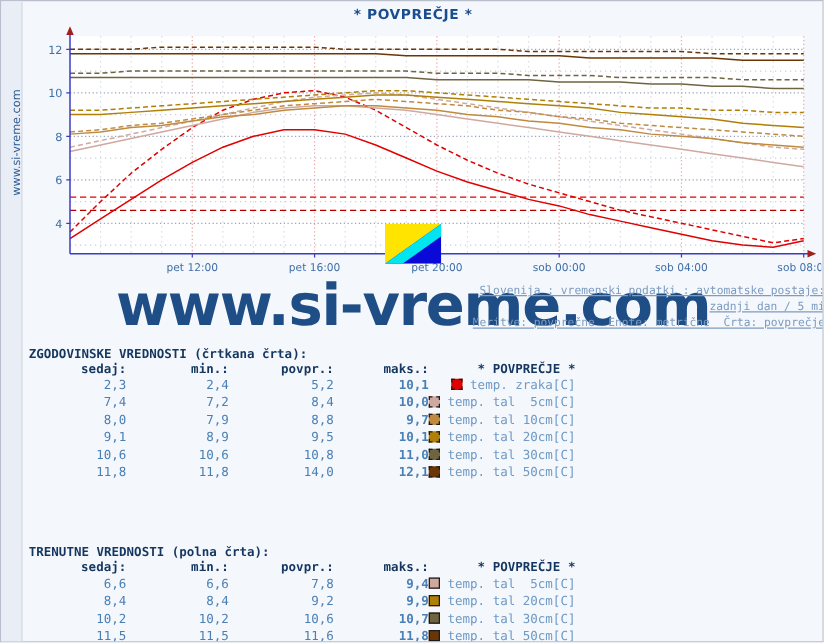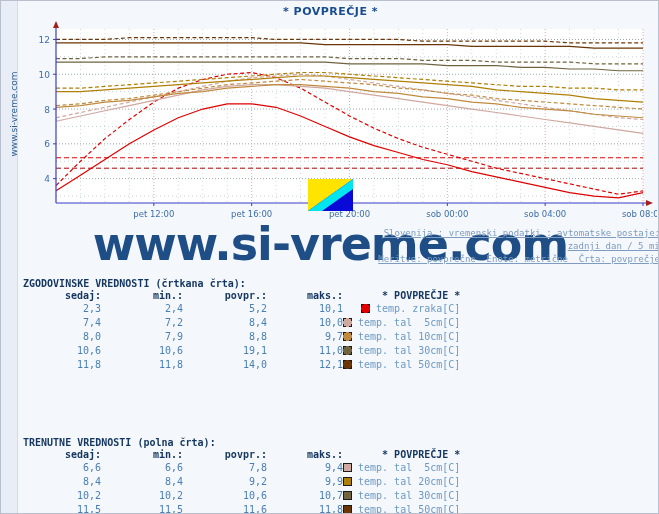--- a/index.html
+++ b/index.html
@@ -132,21 +132,21 @@
   table.vals td {
     text-align: right;
     color: #4a7fb5;
     padding: 0px 0px 0px 0px;
     line-height: 14px;
     white-space: pre;
   }
   th.c0, td.c0 { width: 78px; }
   th.c1, td.c1 { width: 82px; }
   th.c2, td.c2 { width: 84px; }
-  th.c3, td.c3 { width: 76px; }
+  th.c3, td.c3 { width: 76px; font-weight: bold; }
   th.c4, td.c4 { text-align: left; padding-left: 16px; }
   td.c4 { text-align: left; padding-left: 16px; }
   .swatch {
     display: inline-block;
     width: 9px;
     height: 9px;
     vertical-align: -1px;
     margin-right: 6px;
     box-sizing: border-box;
   }
@@ -286,23 +286,30 @@
             <td class="c4"><span class="swatch dashed" style="background: rgb(207, 168, 160);"></span><span class="serieslabel">temp. tal  5cm[C]</span></td>
           </tr>
           <tr>
             <td class="c0">8,0</td>
             <td class="c1">7,9</td>
             <td class="c2">8,8</td>
             <td class="c3">9,7</td>
             <td class="c4"><span class="swatch dashed" style="background: rgb(192, 138, 62);"></span><span class="serieslabel">temp. tal 10cm[C]</span></td>
           </tr>
           <tr>
+            <td class="c0">9,1</td>
+            <td class="c1">8,9</td>
+            <td class="c2">9,5</td>
+            <td class="c3">10,1</td>
+            <td class="c4"><span class="swatch dashed" style="background: rgb(176, 127, 6);"></span><span class="serieslabel">temp. tal 20cm[C]</span></td>
+          </tr>
+          <tr>
             <td class="c0">10,6</td>
             <td class="c1">10,6</td>
-            <td class="c2">19,1</td>
+            <td class="c2">10,8</td>
             <td class="c3">11,0</td>
             <td class="c4"><span class="swatch dashed" style="background: rgb(111, 99, 64);"></span><span class="serieslabel">temp. tal 30cm[C]</span></td>
           </tr>
           <tr>
             <td class="c0">11,8</td>
             <td class="c1">11,8</td>
             <td class="c2">14,0</td>
             <td class="c3">12,1</td>
             <td class="c4"><span class="swatch dashed" style="background: rgb(107, 54, 5);"></span><span class="serieslabel">temp. tal 50cm[C]</span></td>
           </tr>

